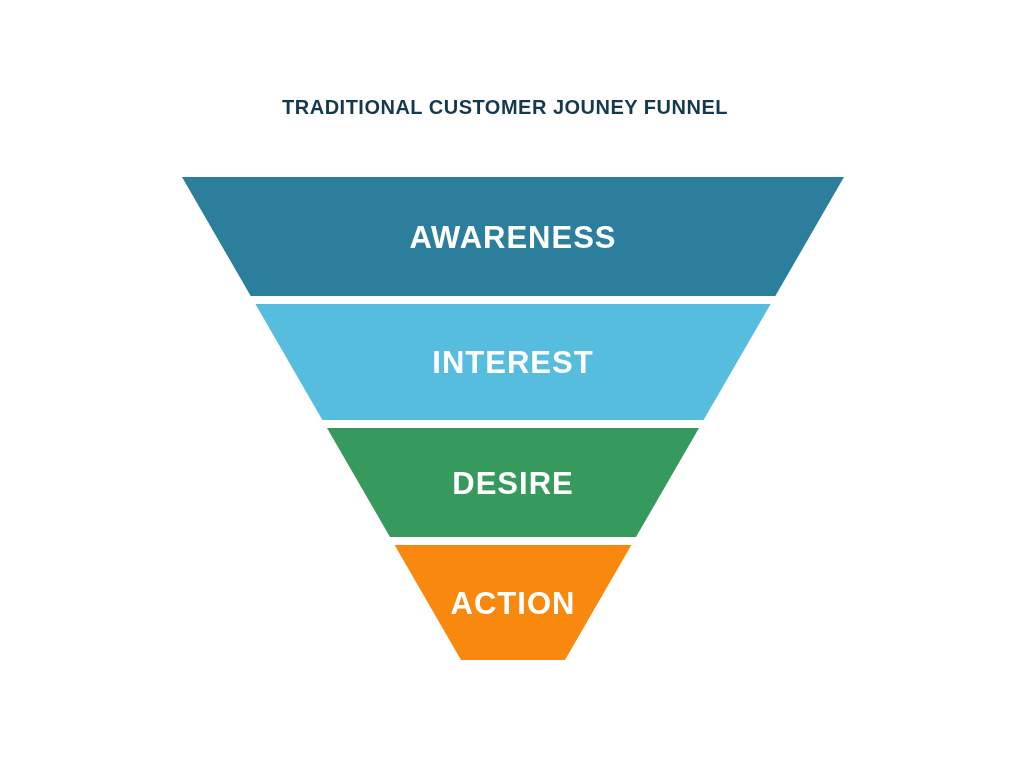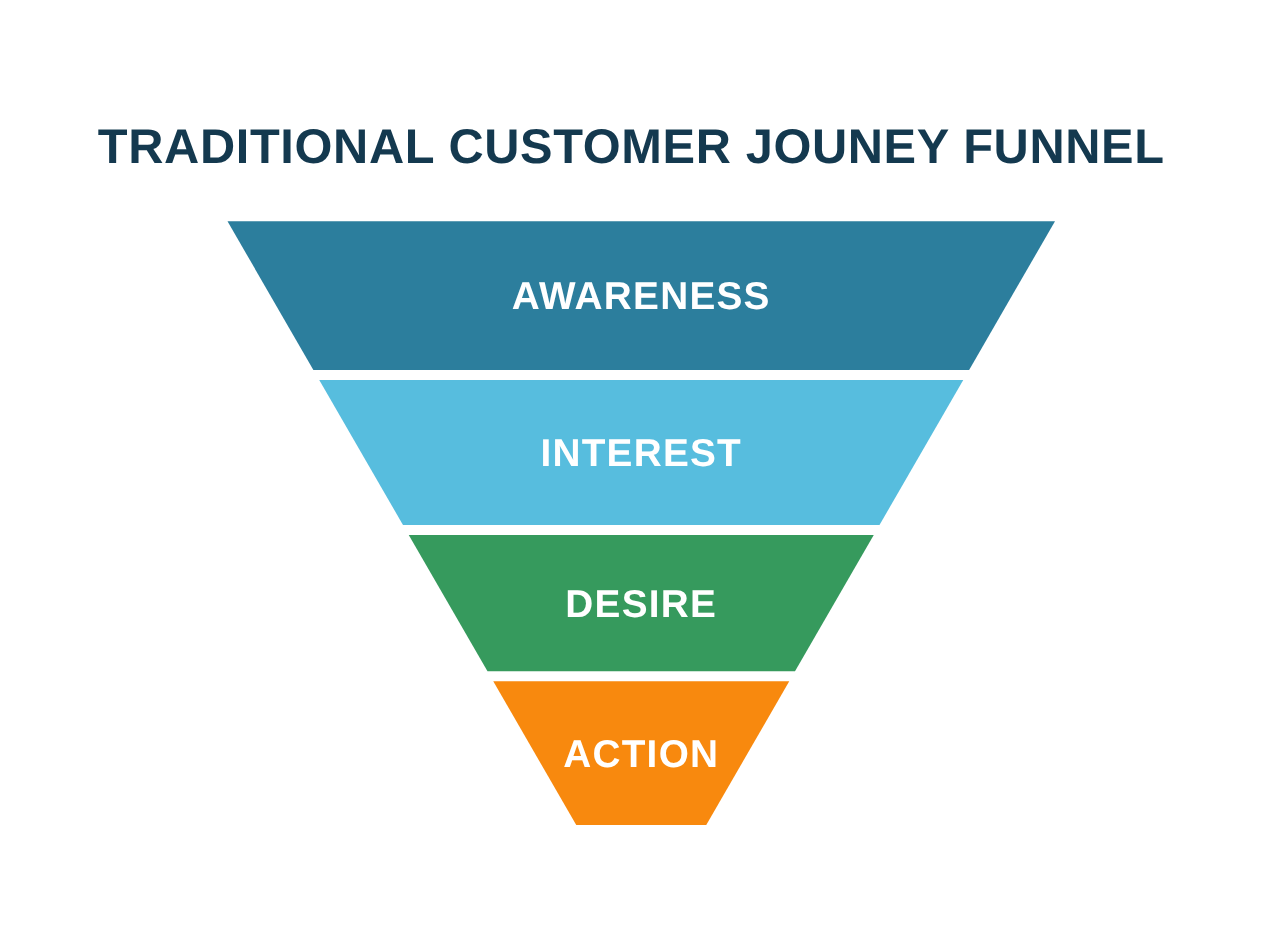--- a/index.html
+++ b/index.html
@@ -18,21 +18,21 @@
     width: 1024px;
     height: 761px;
     background: #ffffff;
   }
   .page-title {
     position: absolute;
     top: 96px;
     left: 0;
     width: 1010px;
     text-align: center;
-    font-size: 39px;
+    font-size: 20px;
     font-weight: 700;
     letter-spacing: 0.5px;
     color: #14394f;
     user-select: none;
   }
   svg.funnel {
     position: absolute;
     top: 0;
     left: 0;
   }

